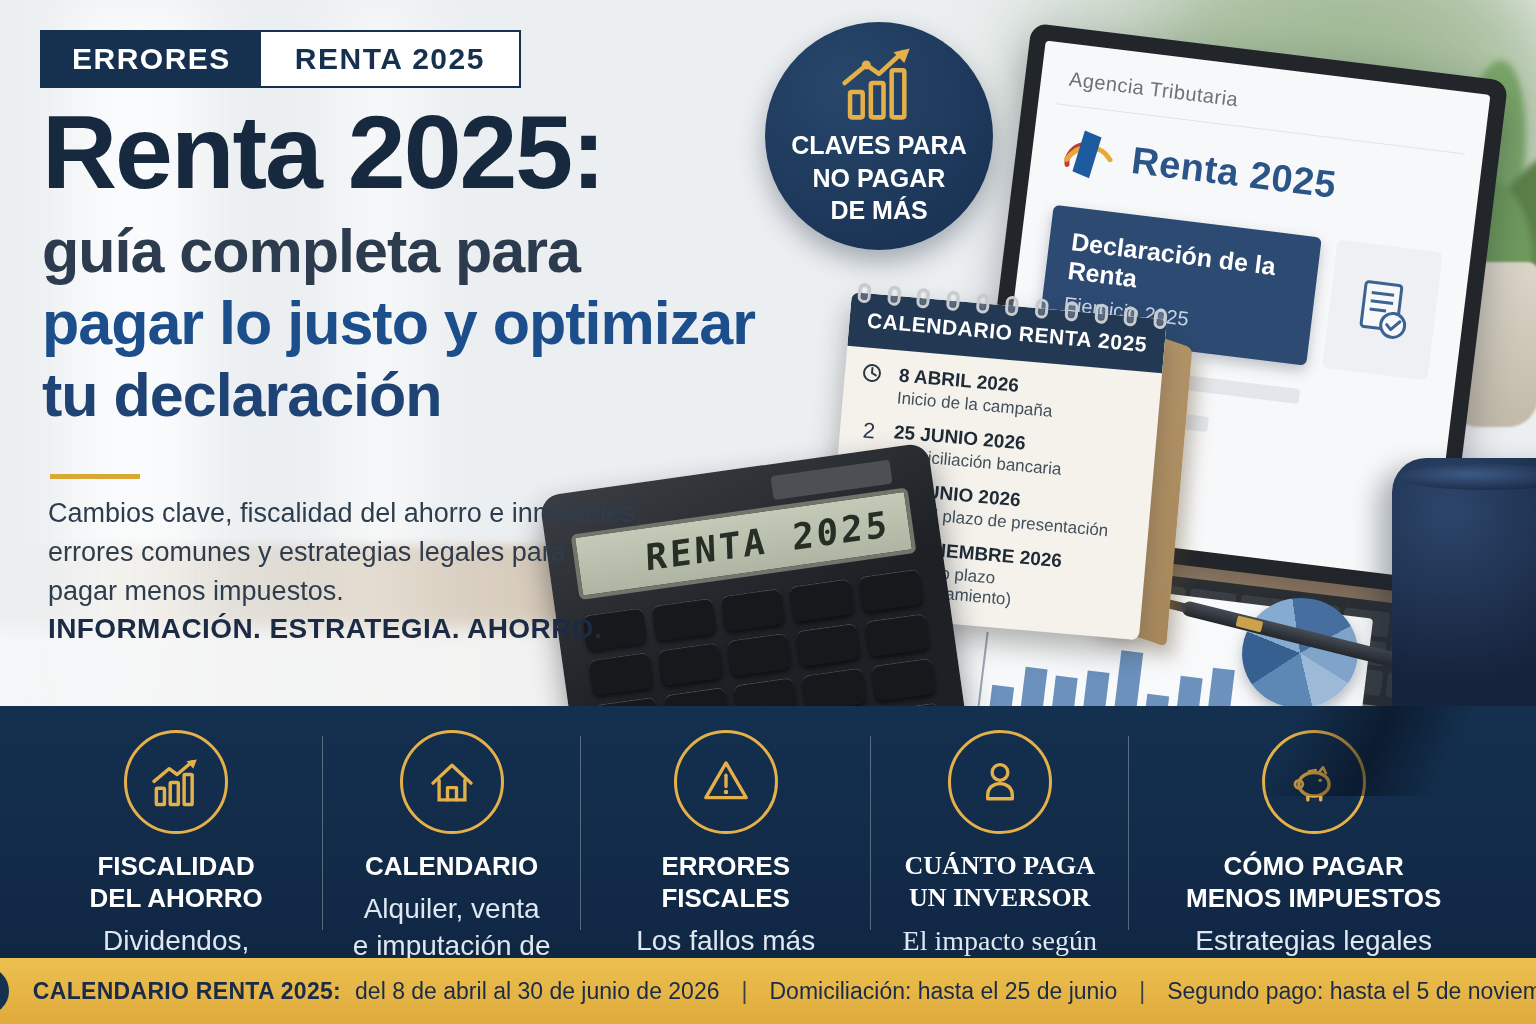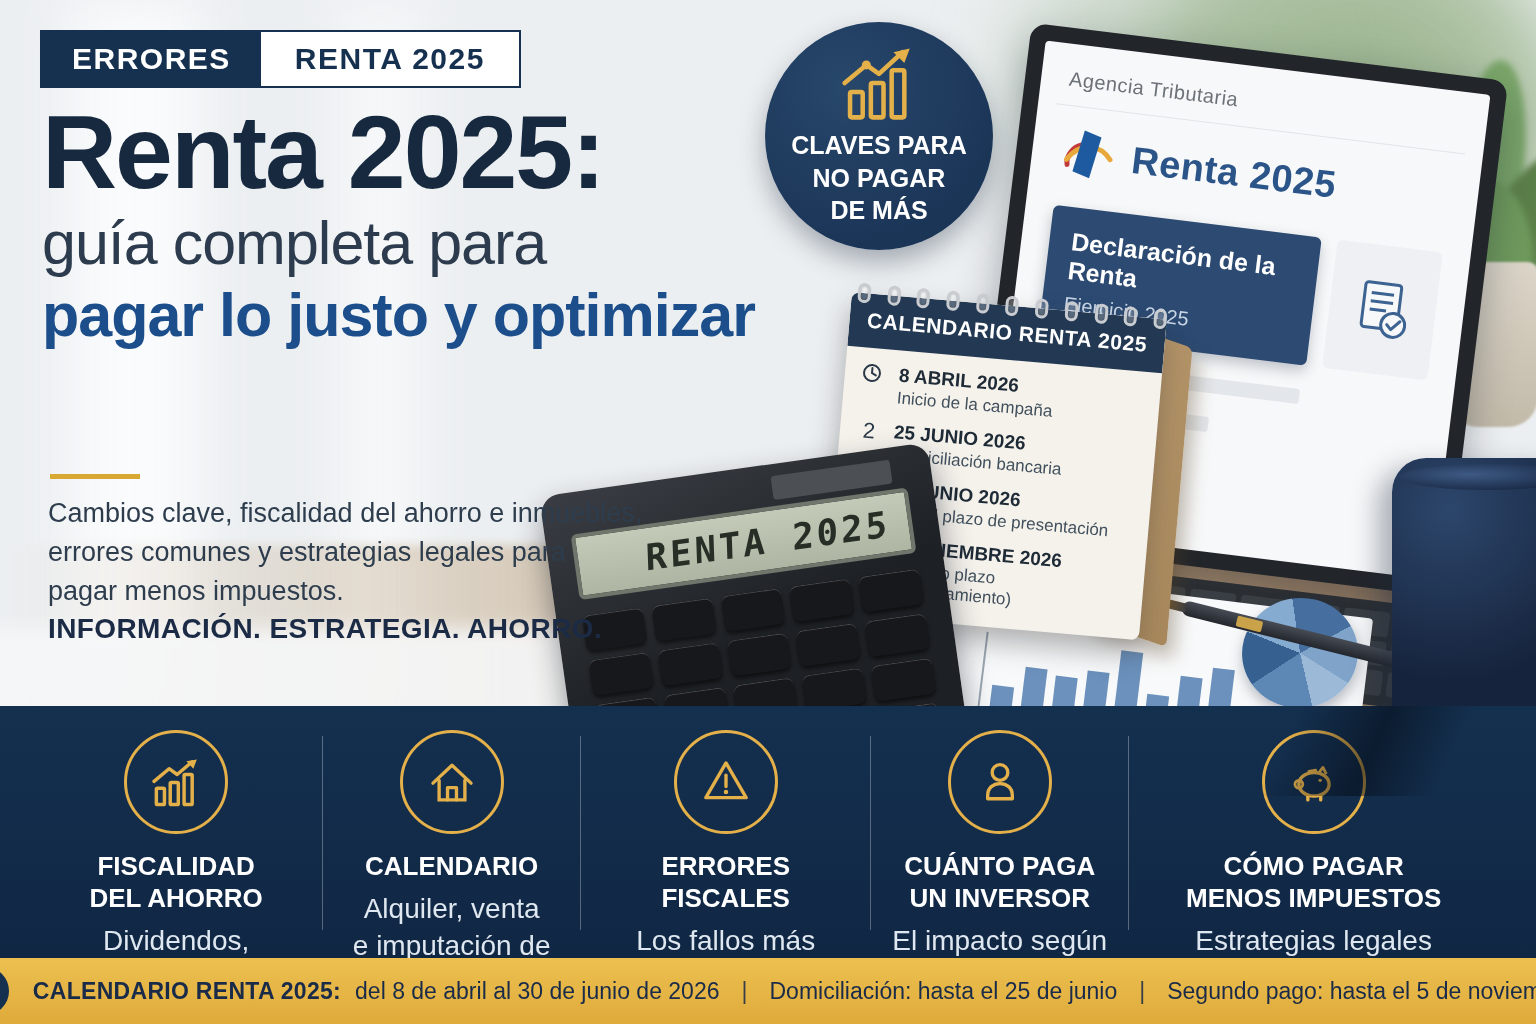--- a/index.html
+++ b/index.html
@@ -93,41 +93,41 @@
     border-radius:34px 34px 10px 10px;box-shadow:-14px 10px 26px rgba(30,40,60,.35);}
   .mug-rim{position:absolute;left:8px;top:6px;width:174px;height:26px;border-radius:50%;
     background:radial-gradient(ellipse at 40% 40%,#3d5a84,#1b2c49 75%);}
 
   
   .kicker{left:40px;top:30px;display:inline-flex;border:2px solid #16304f;background:#fff;z-index:15;}
   .kicker-left{background:#16304f;color:#fff;font-weight:700;font-size:30px;letter-spacing:1.5px;padding:10px 30px;}
   .kicker-right{color:#16304f;font-weight:700;font-size:30px;letter-spacing:1.5px;padding:10px 34px;background:#fff;}
   .headline{left:42px;top:96px;z-index:15;}
   .hl1{font-size:104px;font-weight:700;letter-spacing:-2px;color:#17293f;line-height:1.08;}
-  .hl2{font-size:61px;font-weight:400;letter-spacing:-1px;color:#2c3b4d;line-height:1.18;margin-top:0;}
+  .hl2{font-size:61px;font-weight:700;letter-spacing:-1px;color:#2c3b4d;line-height:1.18;margin-top:8px;}
   .hl3{font-size:61px;font-weight:700;letter-spacing:-1px;color:#1c4e8c;line-height:1.18;}
   .hl4{font-size:61px;font-weight:700;letter-spacing:-1px;color:#1e4374;line-height:1.18;}
   .gold-rule{left:50px;top:474px;width:90px;height:5px;background:#d9a832;z-index:15;}
   .intro-p{left:48px;top:494px;width:640px;font-size:27px;line-height:1.45;color:#2e3d4d;white-space:pre-line;z-index:15;}
   .tagline{left:48px;top:613px;font-size:28px;font-weight:700;color:#1b2b45;letter-spacing:.4px;z-index:15;}
 
   .roundel{left:765px;top:22px;width:228px;height:228px;border-radius:50%;z-index:15;
     background:radial-gradient(circle at 35% 28%,#27476b,#1b3557 72%);
     display:flex;flex-direction:column;align-items:center;justify-content:center;
     box-shadow:0 12px 26px rgba(25,40,60,.35);}
   .roundel-text{margin-top:8px;color:#fff;font-weight:700;font-size:25px;line-height:1.3;text-align:center;white-space:pre-line;}
 
   
   .band{left:0;top:706px;width:1536px;height:252px;z-index:20;
     background:linear-gradient(180deg,#14304f 0%,#102744 100%);
     display:flex;align-items:stretch;padding:24px 30px 0;}
   .band-shadow{position:absolute;right:0;top:0;width:420px;height:90px;
     background:linear-gradient(115deg,rgba(0,0,0,0) 40%,rgba(5,12,22,.55) 60%,rgba(0,0,0,0) 78%);pointer-events:none;}
   .feature{display:flex;flex-direction:column;align-items:center;text-align:center;padding:0 8px;}
-  .f1{flex:0 0 19.8%;} .f2{flex:0 0 17.4%;} .f3{flex:0 0 19.6%;} .f4{flex:0 0 17.4%;} .f5{flex:0 0 25.0%;align-items:center;}
+  .f1{flex:0 0 19.8%;} .f2{flex:0 0 17.4%;} .f3{flex:0 0 19.6%;} .f4{flex:0 0 17.4%;font-family:Liberation Serif, serif;} .f5{flex:0 0 25.0%;align-items:center;}
   .vdiv{width:1px;background:rgba(255,255,255,.3);margin:6px 0 28px;}
   .icon-circle{width:104px;height:104px;border:3px solid #e4b04a;border-radius:50%;
     display:flex;align-items:center;justify-content:center;flex:0 0 auto;}
   .f-title{margin-top:16px;color:#fff;font-weight:700;font-size:26px;line-height:1.24;white-space:pre-line;}
   .f-desc{margin-top:9px;color:#dfe7f0;font-size:28px;line-height:1.32;white-space:pre-line;}
 
   
   .footer{left:0;top:958px;width:1536px;height:66px;background:linear-gradient(#ecc050,#dfab3b);z-index:22;
     display:flex;align-items:center;justify-content:center;gap:24px;}
   .footer-icon{width:48px;height:48px;border-radius:50%;background:#16304f;display:flex;align-items:center;justify-content:center;flex:0 0 auto;}
@@ -335,20 +335,21 @@
 
   <div class="abs kicker">
     <div class="kicker-left">ERRORES</div>
     <div class="kicker-right">RENTA 2025</div>
   </div>
 
   <div class="abs headline">
     <div class="hl1">Renta 2025:</div>
     <div class="hl2">guía completa para</div>
     <div class="hl3">pagar lo justo y optimizar</div>
+    <div class="hl4">tu declaración</div>
   </div>
 
   <div class="abs gold-rule"></div>
   <div class="abs tagline">INFORMACIÓN. ESTRATEGIA. AHORRO.</div>
   <div class="abs intro-p">Cambios clave, fiscalidad del ahorro e inmuebles,
 errores comunes y estrategias legales para
 pagar menos impuestos.</div>
 
   <div class="abs roundel">
     <svg width="92" height="76" viewBox="0 0 100 84">

